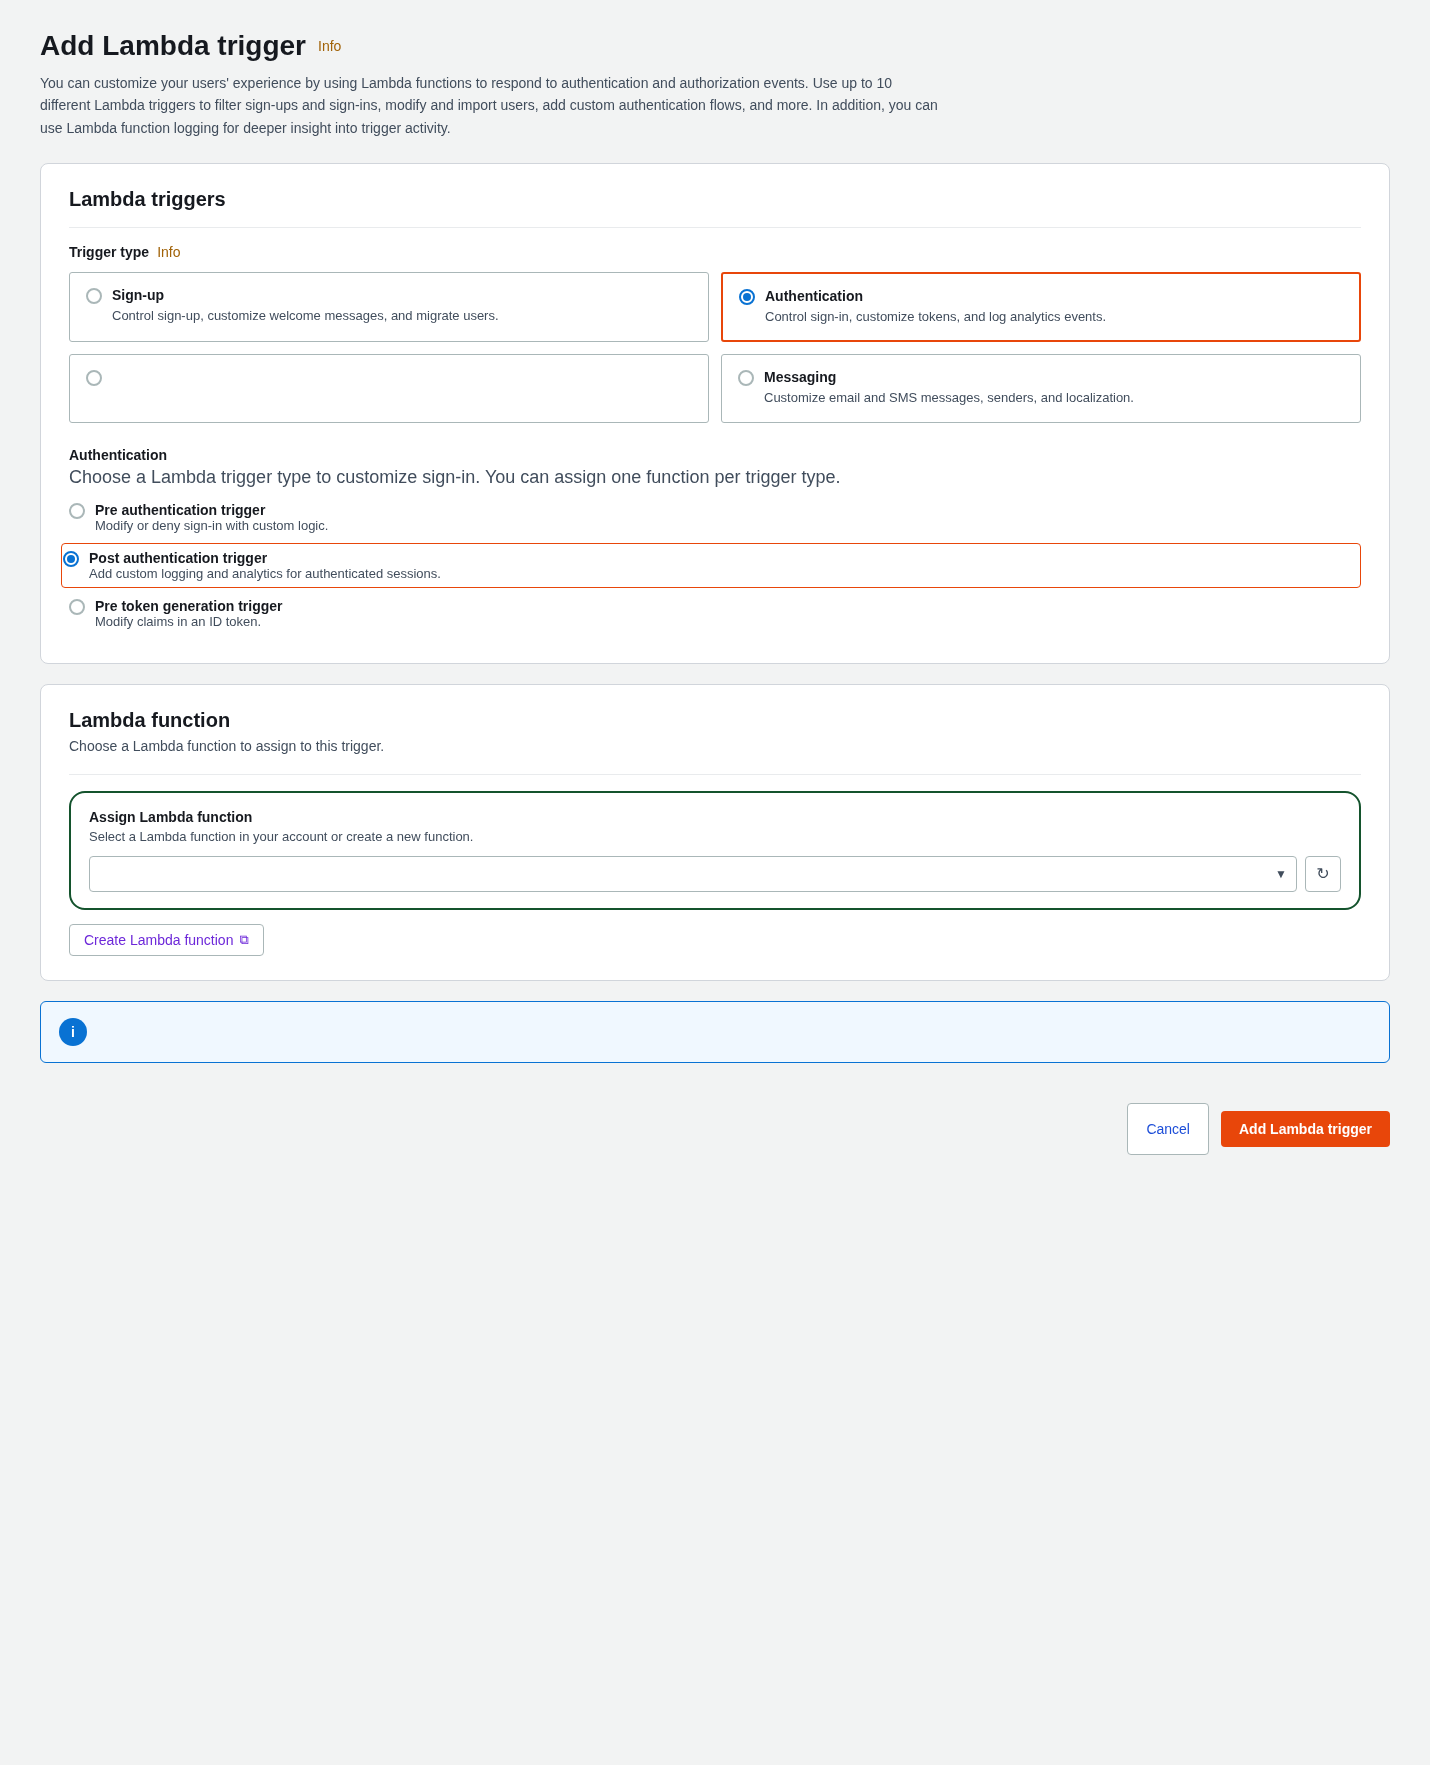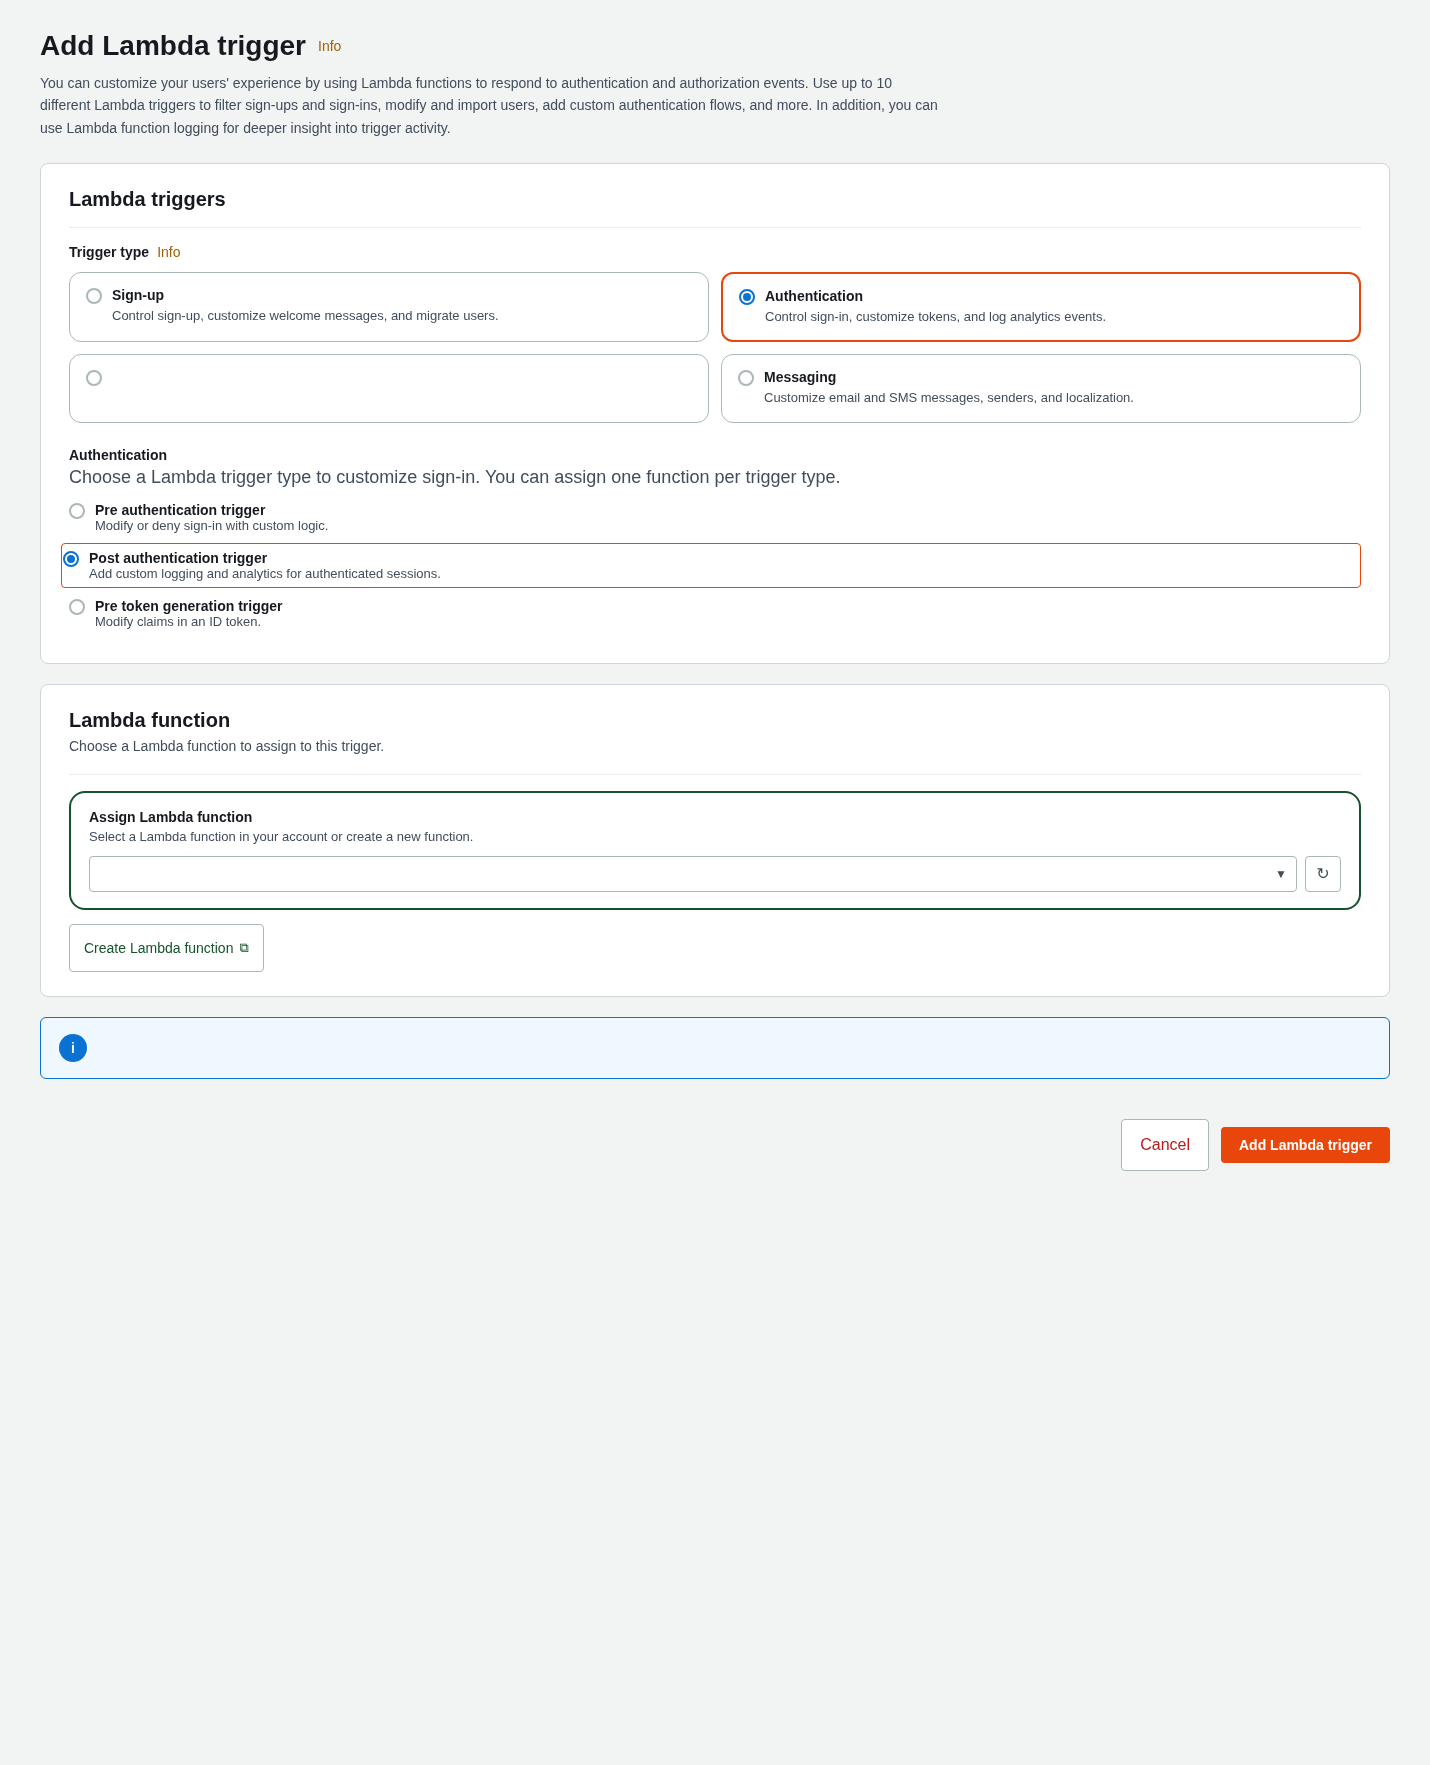--- a/index.html
+++ b/index.html
@@ -69,21 +69,21 @@
 
     .trigger-grid {
       display: grid;
       grid-template-columns: 1fr 1fr;
       gap: 12px;
       margin-bottom: 24px;
     }
 
     .trigger-option {
       border: 1px solid #aab7b8;
-      border-radius: 12px;
+      border-radius: 3px;
       padding: 14px 16px;
       cursor: pointer;
       background: #fff;
       display: flex;
       gap: 10px;
     }
     .trigger-option.selected {
       border: 2px solid #e8460a;
       background: #fff;
     }
@@ -220,27 +220,27 @@
       align-items: center;
       justify-content: center;
       cursor: pointer;
       flex-shrink: 0;
     }
 
     .create-lambda-btn {
       display: inline-flex;
       align-items: center;
       gap: 6px;
-      height: 48px;
+      height: 32px;
       border: 1px solid #aab7b8;
       border-radius: 4px;
       background: #fff;
       padding: 0 14px;
       font-size: 14px;
-      color: #14532d;
+      color: #6d28d9;
       cursor: pointer;
     }
 
     
     .info-notice {
       border: 1px solid #0972d3;
       border-radius: 6px;
       background: #f0f8ff;
       padding: 16px 18px;
       display: flex;
@@ -279,22 +279,22 @@
       align-items: center;
       gap: 12px;
       padding: 16px 0 10px 0;
     }
     .cancel-btn {
       height: 52px;
       padding: 0 18px;
       border: 1px solid #aab7b8;
       border-radius: 4px;
       background: #fff;
-      font-size: 16px;
-      color: #b91c1c;
+      font-size: 14px;
+      color: #1d4ed8;
       cursor: pointer;
     }
     .submit-btn {
       height: 36px;
       padding: 0 18px;
       border: none;
       border-radius: 4px;
       background: #e8460a;
       font-size: 14px;
       font-weight: 700;

